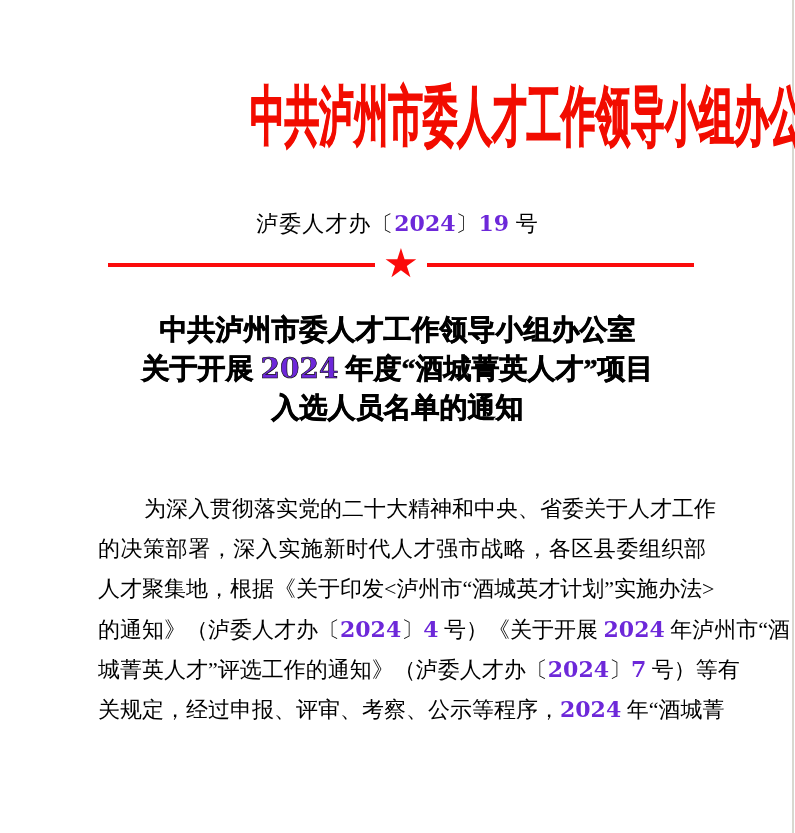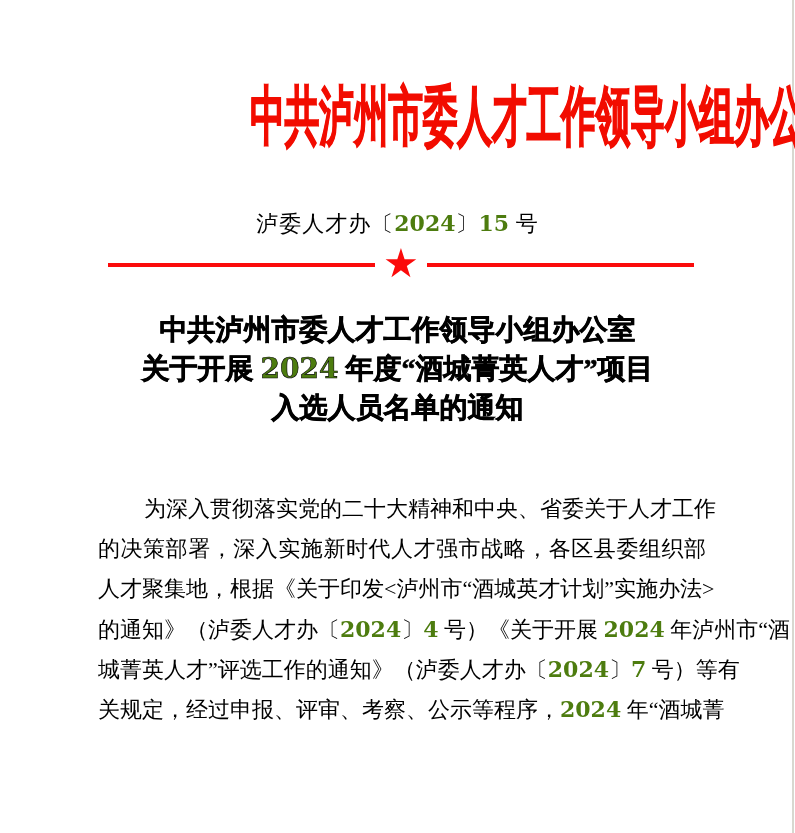--- a/index.html
+++ b/index.html
@@ -40,21 +40,21 @@
   
   .doc-number {
     position:absolute; top:208px; left:0; width:100%;
     text-align:center;
     font-size:22px; line-height:30px;
     letter-spacing:1px;
   }
   .num {
     font-family:"DejaVu Serif",serif;
     font-weight:bold;
-    color:#4d7c0f;
+    color:#6d28d9;
     letter-spacing:0;
   }
   
   .divider {
     position:absolute; top:246px; left:108px;
     width:586px; height:38px;
     display:flex; align-items:center;
   }
   .rule {
     flex:1; height:4px;
@@ -99,21 +99,21 @@
 <body>
 
 <div class="page">
 
   <div class="page-edge"></div>
 
   <div class="letterhead">
     <div class="letterhead-inner">中共泸州市委人才工作领导小组办公室</div>
   </div>
 
-  <div class="doc-number"><span>泸委人才办〔</span><span class="num">2024</span><span>〕</span><span class="num">15</span><span> 号</span></div>
+  <div class="doc-number"><span>泸委人才办〔</span><span class="num">2024</span><span>〕</span><span class="num">19</span><span> 号</span></div>
 
   <div class="divider">
     <div class="rule"></div>
     <div class="star">★</div>
     <div class="rule"></div>
   </div>
 
   <div class="doc-title">
     <div>中共泸州市委人才工作领导小组办公室</div>
     <div><span>关于开展 </span><span class="num">2024</span><span> 年度“酒城菁英人才”项目</span></div>

